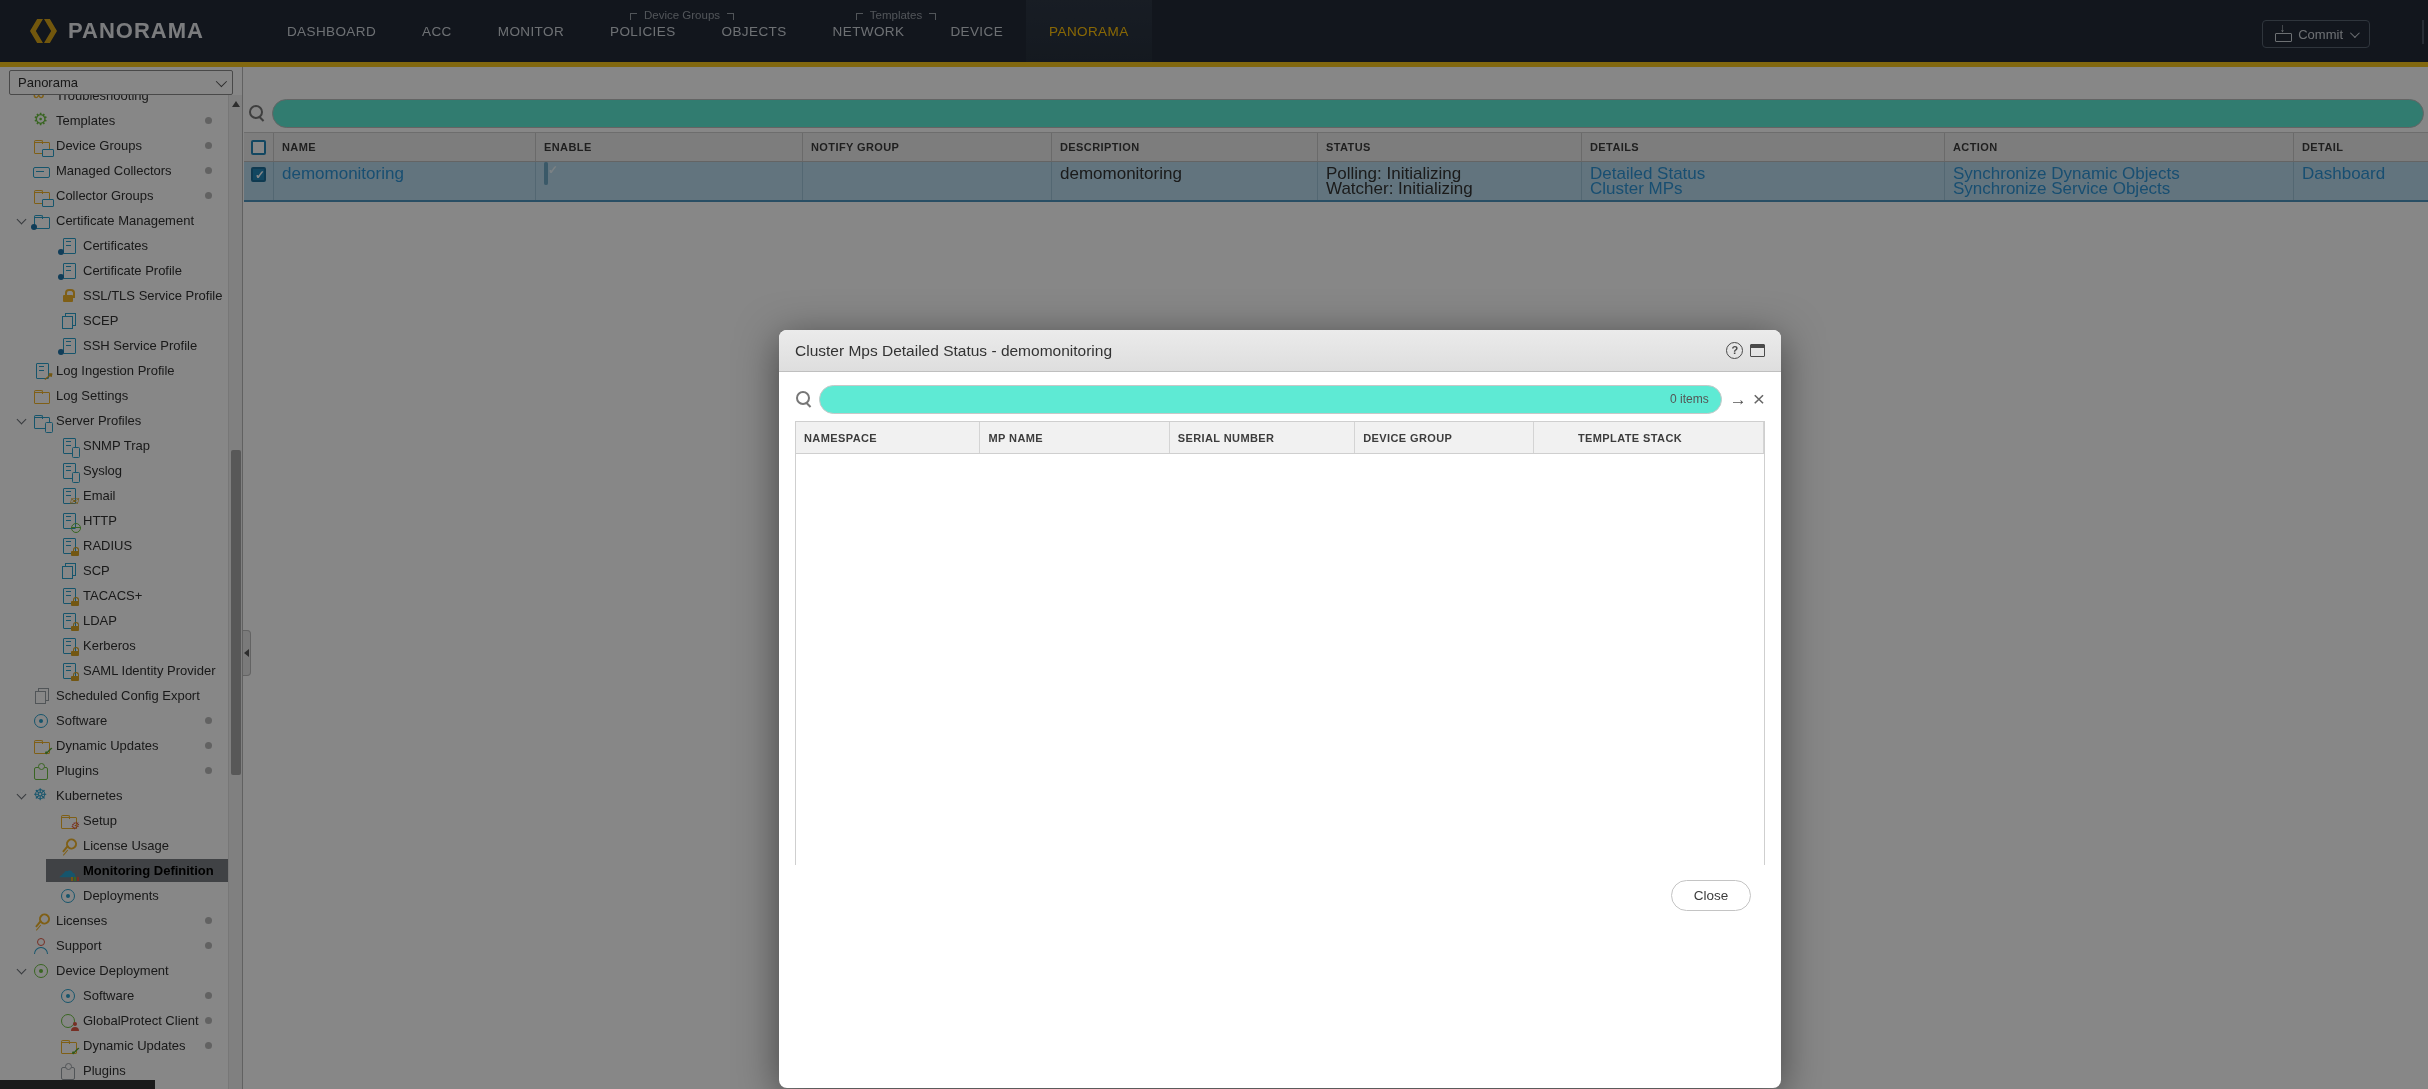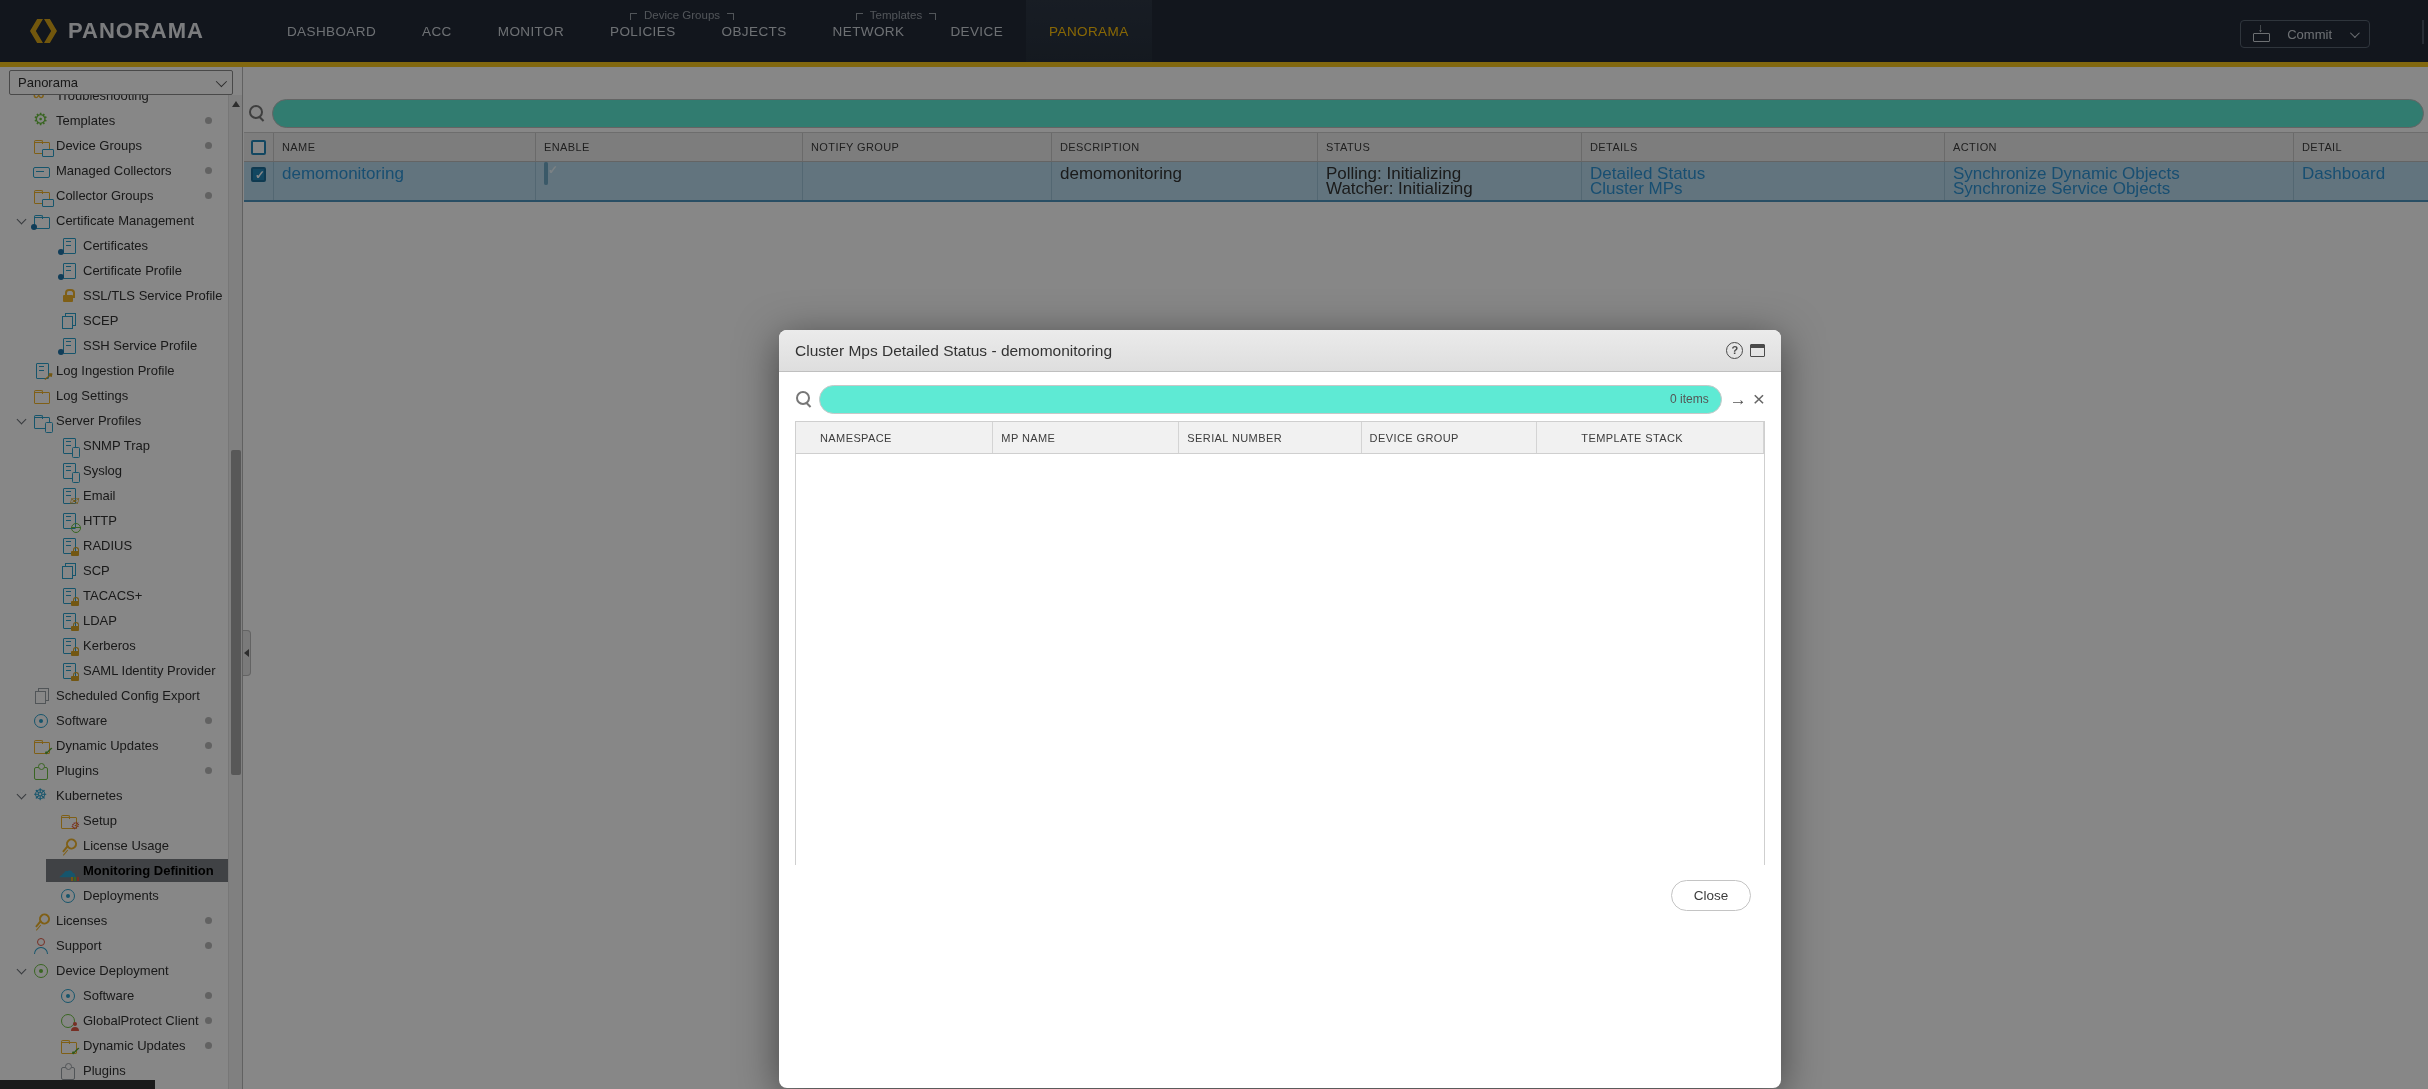--- a/index.html
+++ b/index.html
@@ -22,21 +22,21 @@
             display:flex; align-items:center; cursor:pointer; white-space:nowrap; }
   .navtab.active { background:linear-gradient(#2e3745,#27303d); color:#ffc20a; }
   .group-label { position:absolute; top:9px; color:#9aa0a8; font-size:11.5px; display:flex; align-items:center; z-index:11; }
   .group-label .crn { display:inline-block; width:7px; height:7px; border-top:1.5px solid #9aa0a8; margin-top:3px; }
   .group-label .crn.l { border-left:1.5px solid #9aa0a8; margin-right:7px; }
   .group-label .crn.r { border-right:1.5px solid #9aa0a8; margin-left:7px; }
   .gl-device { left:594px; width:176px; justify-content:center; }
   .gl-templates { left:811px; width:170px; justify-content:center; }
   .commit-btn { position:absolute; right:58px; top:20px; height:28px; padding:0 12px;
                 border:1.5px solid #5a6572; border-radius:4px; color:#cfd4da; font-size:13px;
-                display:flex; align-items:center; gap:18px; background:transparent; cursor:pointer; }
+                display:flex; align-items:center; gap:7px; background:transparent; cursor:pointer; }
   .commit-ico { position:relative; width:16px; height:15px; }
   .commit-ico::before { content:"↓"; position:absolute; left:4px; top:-6px; font-size:12px; }
   .commit-ico::after { content:""; position:absolute; left:0; bottom:0; width:15px; height:7px;
                        border:1.5px solid currentColor; border-radius:1px; }
   .chev-dn { display:inline-block; width:7px; height:7px; border-right:1.7px solid currentColor;
              border-bottom:1.7px solid currentColor; transform:rotate(45deg) translateY(-2px); }
   .nav-divider { position:absolute; right:4px; top:20px; width:2px; height:24px; background:#4a5462; }
 
   
   .sidebar { position:absolute; left:0; top:67px; width:243px; height:1022px; background:#fff;
@@ -154,21 +154,21 @@
                  border:2px solid #777; border-radius:50%; }
   .mag::after { content:""; position:absolute; left:12px; top:12px; width:6px; height:2px;
                 background:#777; transform:rotate(45deg); transform-origin:0 0; }
   .pill { flex:1; height:29px; border:1px solid #bdbdbd; border-radius:15px; background:#5eead4;
           display:flex; align-items:center; padding:0 12px; }
   .pill input { border:none; outline:none; flex:1; font-size:13px; font-family:"Liberation Sans",sans-serif; background:transparent; }
   .pill .count { color:#555; font-size:12px; white-space:nowrap; }
   .mtable { position:absolute; left:0; top:65px; width:2186px; }
   .mth { display:flex; height:30px; background:#ededed; border-top:1px solid #cfcfcf; border-bottom:1px solid #bdbdbd; }
   .mth .cbcell { width:30px; display:flex; align-items:center; justify-content:center; border-right:1px solid #c9c9c9; }
-  .th { display:flex; align-items:center; padding:0 8px; font-size:11px; font-weight:normal;
+  .th { display:flex; align-items:center; padding:0 8px; font-size:11px; font-weight:bold;
         letter-spacing:.4px; color:#3c3c3c; border-right:1px solid #c9c9c9; }
   .mrow { display:flex; height:40px; background:#b9dcee; border-bottom:2px solid #4f94bd; }
   .mrow .cell { padding:4px 8px; font-size:17px; color:#333; border-right:1px solid #9ec3d8; line-height:15px; }
   .mrow .cbcell { width:30px; display:flex; align-items:flex-start; justify-content:center; padding-top:5px;
                   border-right:1px solid #9ec3d8; }
   .cb { width:15px; height:15px; border:2px solid #2386b8; border-radius:2px; background:#fff; }
   .cb.checked { background:#2386b8; border-color:#1d6f99; position:relative; }
   .cb.checked::before { content:"✓"; position:absolute; left:2px; top:-1px; color:#fff; font-size:12px; font-weight:bold; }
   .cb.soft { background:#8fc3dc; border-color:#6fa8c4; }
   .cb.soft::before { color:#e8f4fa; }
@@ -186,21 +186,21 @@
   .hico::before { content:"?"; position:absolute; left:4.5px; top:0.5px; font-size:11px; font-weight:bold; color:#4a4a4a; }
   .wico { position:relative; width:15px; height:13px; border:1.5px solid #4a4a4a; border-radius:1px;
           margin-left:7px; cursor:pointer; }
   .wico::before { content:""; position:absolute; left:0; top:0; width:100%; height:3px; background:#4a4a4a; }
   .msearch { position:absolute; left:16px; top:54px; width:970px; height:30px; display:flex; align-items:center; }
   .msearch .pill { border-color:#c8c8c8; }
   .arrow-go { font-size:17px; color:#555; margin:0 6px 0 8px; cursor:pointer; line-height:1; }
   .x-clear { font-size:21px; color:#666; cursor:pointer; line-height:0.8; }
   .mmtable { position:absolute; left:16px; top:91px; width:970px; height:444px;
              border:1px solid #cfcfcf; }
-  .mmth { display:flex; height:32px; background:#f1f1f1; border-bottom:1px solid #cfcfcf;padding-left:16px; }
+  .mmth { display:flex; height:32px; background:#f1f1f1; border-bottom:1px solid #cfcfcf; }
   .mmth .th { border-right:1px solid #d4d4d4; color:#3c3c3c; }
   .mmbody { height:411px; background:#fff; }
   .mfooter { position:absolute; left:0; top:550px; width:100%; display:flex; justify-content:flex-end; padding-right:30px; }
   .close-btn { width:80px; height:31px; border:1px solid #c4c4c4; border-radius:16px; background:#fff;
                color:#3c3c3c; font-size:13.5px; font-family:"Liberation Sans",sans-serif; cursor:pointer; }
 </style>
 </head>
 <body>
 
 <div id="page">

